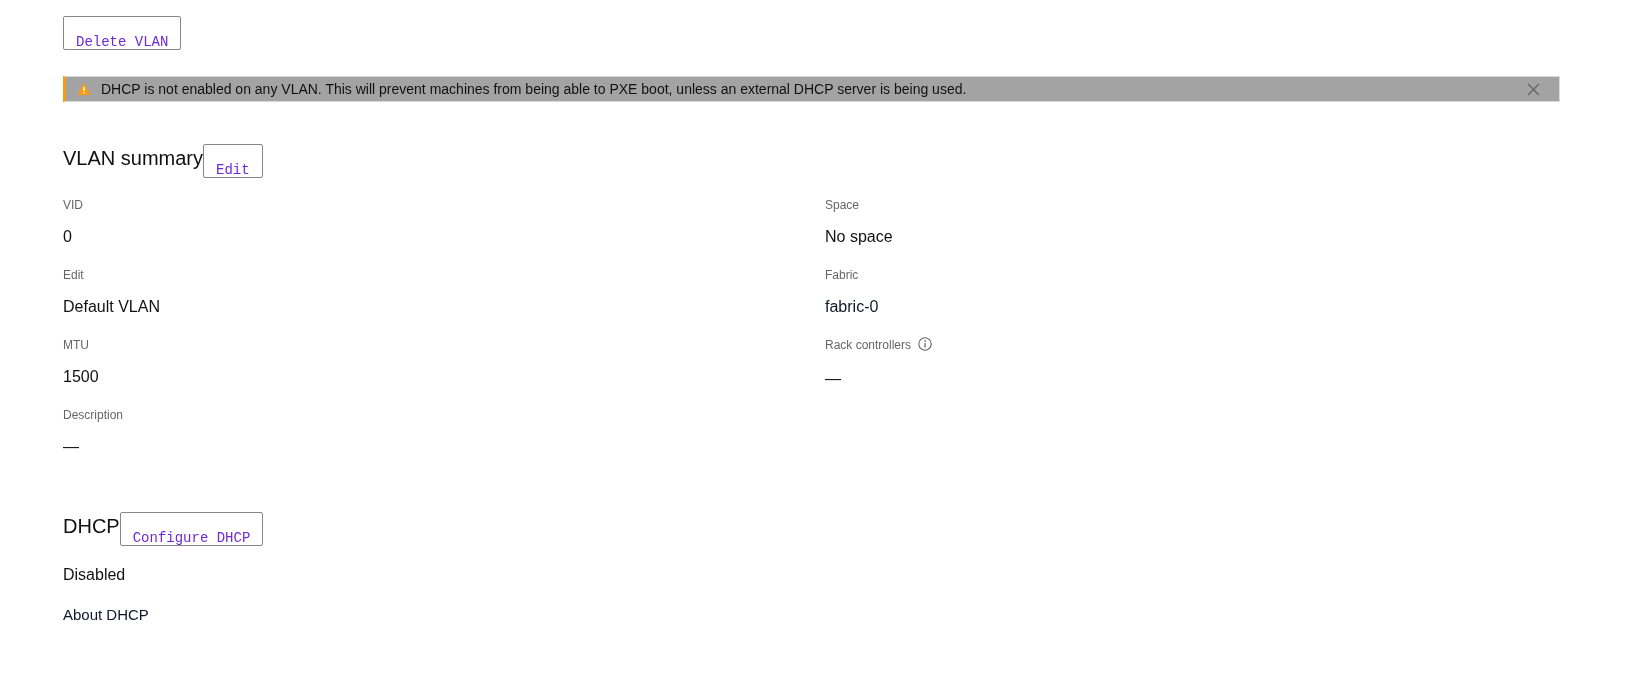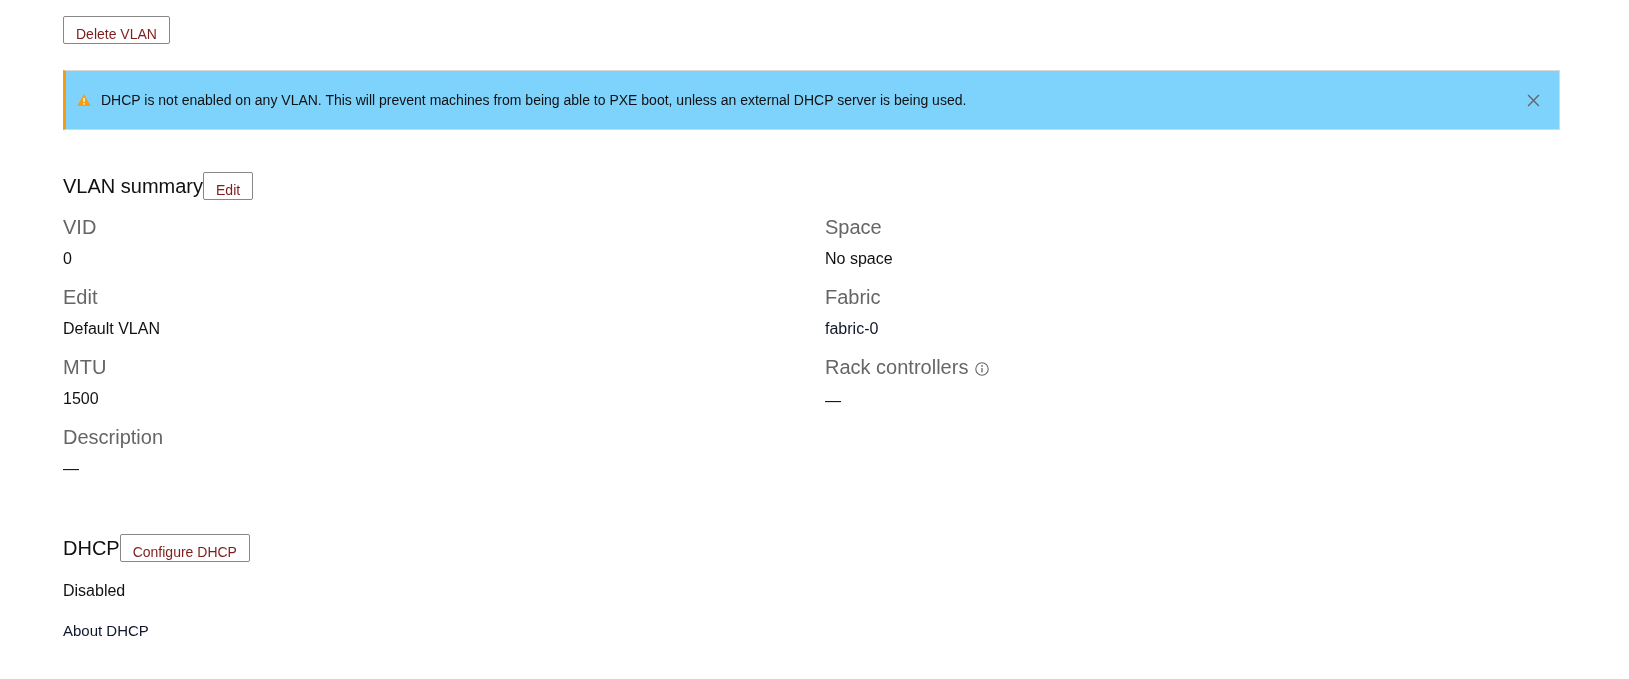--- a/index.html
+++ b/index.html
@@ -14,43 +14,43 @@
   }
   .page {
     padding: 16px 69px 0 63px;
     width: 100%;
     height: 100%;
   }
 
   
   .btn {
     display: inline-block;
-    font-family: Liberation Sans, sans-serif;
+    font-family: Liberation Mono, monospace;
     font-size: 14px;
     line-height: 18px;
-    color: #7f1d1d;
+    color: #6d28d9;
     background: #ffffff;
     border: 1px solid #878787;
     border-radius: 2px;
-    padding: 8px 12px;
+    padding: 16px 12px;
     height: 28px;
     cursor: pointer;
     white-space: nowrap;
   }
 
   .toolbar { margin-bottom: 26px; }
 
   
   .notification {
     display: flex;
     align-items: center;
-    height: 60px;
+    height: 26px;
     border: 1px solid #d9d9d9;
     border-left: 3px solid #f99b11;
-    background: #7dd3fc;
+    background: #a3a3a3;
     padding: 0 14px 0 11px;
   }
   .notif-icon {
     display: inline-flex;
     flex: none;
     margin-right: 10px;
   }
   .notif-msg {
     flex: 1;
     margin: 0;
@@ -89,21 +89,21 @@
   
   .def-grid {
     display: grid;
     grid-template-columns: 762px 1fr;
     margin-top: 18px;
   }
   .def-body { margin-top: 18px; }
   .def-row { margin-bottom: 18px; }
   .def-label {
     margin: 0 0 12px 0;
-    font-size: 20px;
+    font-size: 12px;
     line-height: 18px;
     color: #666666;
   }
   .def-value {
     margin: 0;
     font-size: 16px;
     line-height: 22px;
     color: #111111;
   }
   a.link {

